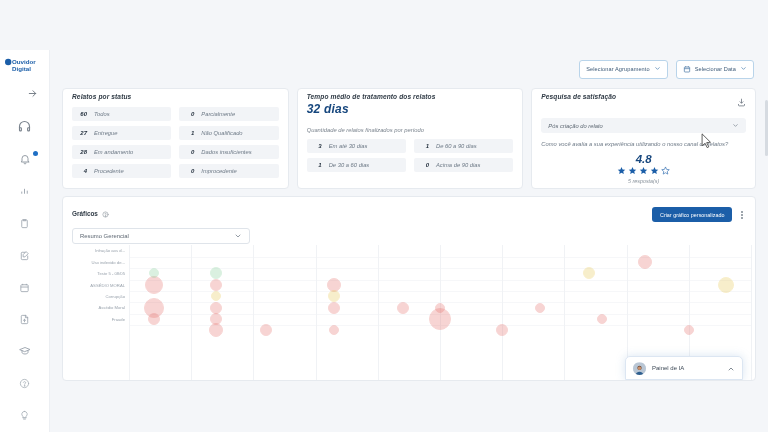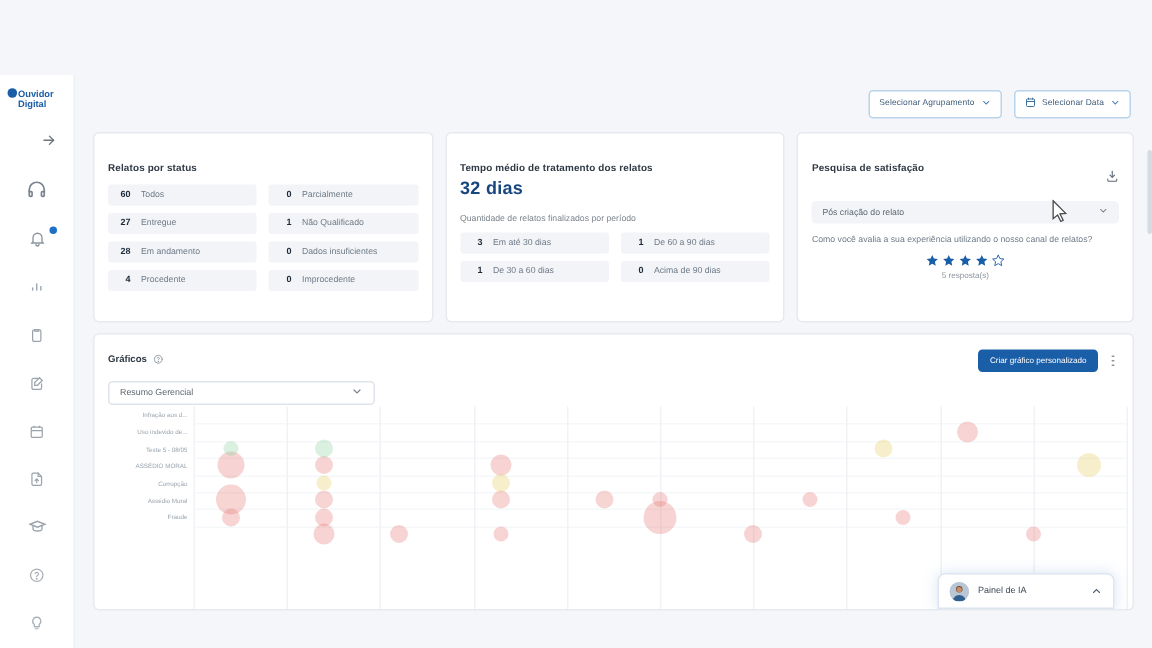--- a/index.html
+++ b/index.html
@@ -36,21 +36,21 @@
   .pill {
     height: 19px; border: 1px solid #b9d4ea; background:#fff; border-radius: 3px;
     display:flex; align-items:center; gap:4px; padding: 0 6px;
     font-size: 5.6px; color:#3d5a78; letter-spacing:.1px; white-space:nowrap;
   }
   .pill .cv { color:#4a7fb0; }
   .chev { width:7px; height:7px; }
 
   
   .cards { display:flex; gap: 8px; padding: 0 12px; }
-  .card { background:#fff; border:1px solid #e6eaef; border-radius:4px; padding: 20px 9px; }
+  .card { background:#fff; border:1px solid #e6eaef; border-radius:4px; padding: 4px 9px; font-style: italic; }
   .c1 { width: 228px; }
   .c2 { width: 228px; }
   .c3 { width: 226px; }
   .card-title { font-size: 6.6px; color:#2f3a45; font-weight:bold; letter-spacing:.1px; }
   .status-grid { display:grid; grid-template-columns: 1fr 1fr; gap: 5px 8px; margin-top: 7px; }
   .status-chip {
     background:#f2f4f7; border-radius:2px; height: 14px;
     display:flex; align-items:center; gap:7px; padding: 0 6px;
   }
   .status-num { font-size: 6px; font-weight:bold; color:#1d2a38; min-width:9px; text-align:right; }
@@ -352,20 +352,21 @@
         <div class="select-box">
           <span>Pós criação do relato</span>
           <span>
             <svg width="7" height="7" viewBox="0 0 24 24" fill="none" stroke="#7a848f" stroke-width="2.4" stroke-linecap="round">
                 <polyline points="6 9 12 15 18 9"></polyline>
               </svg>
           </span>
         </div>
         <div class="q-text">Como você avalia a sua experiência utilizando o nosso canal de relatos?</div>
         <div class="rating">
+          <div class="rating-val">4.8</div>
           <div class="stars">
             <span>
                 <svg width="9" height="9" viewBox="0 0 24 24" fill="#1b5ea8">
                   <polygon points="12,2.5 14.9,9 22,9.8 16.7,14.6 18.2,21.6 12,18 5.8,21.6 7.3,14.6 2,9.8 9.1,9"></polygon>
                 </svg>
               </span>
             <span>
                 <svg width="9" height="9" viewBox="0 0 24 24" fill="#1b5ea8">
                   <polygon points="12,2.5 14.9,9 22,9.8 16.7,14.6 18.2,21.6 12,18 5.8,21.6 7.3,14.6 2,9.8 9.1,9"></polygon>
                 </svg>

